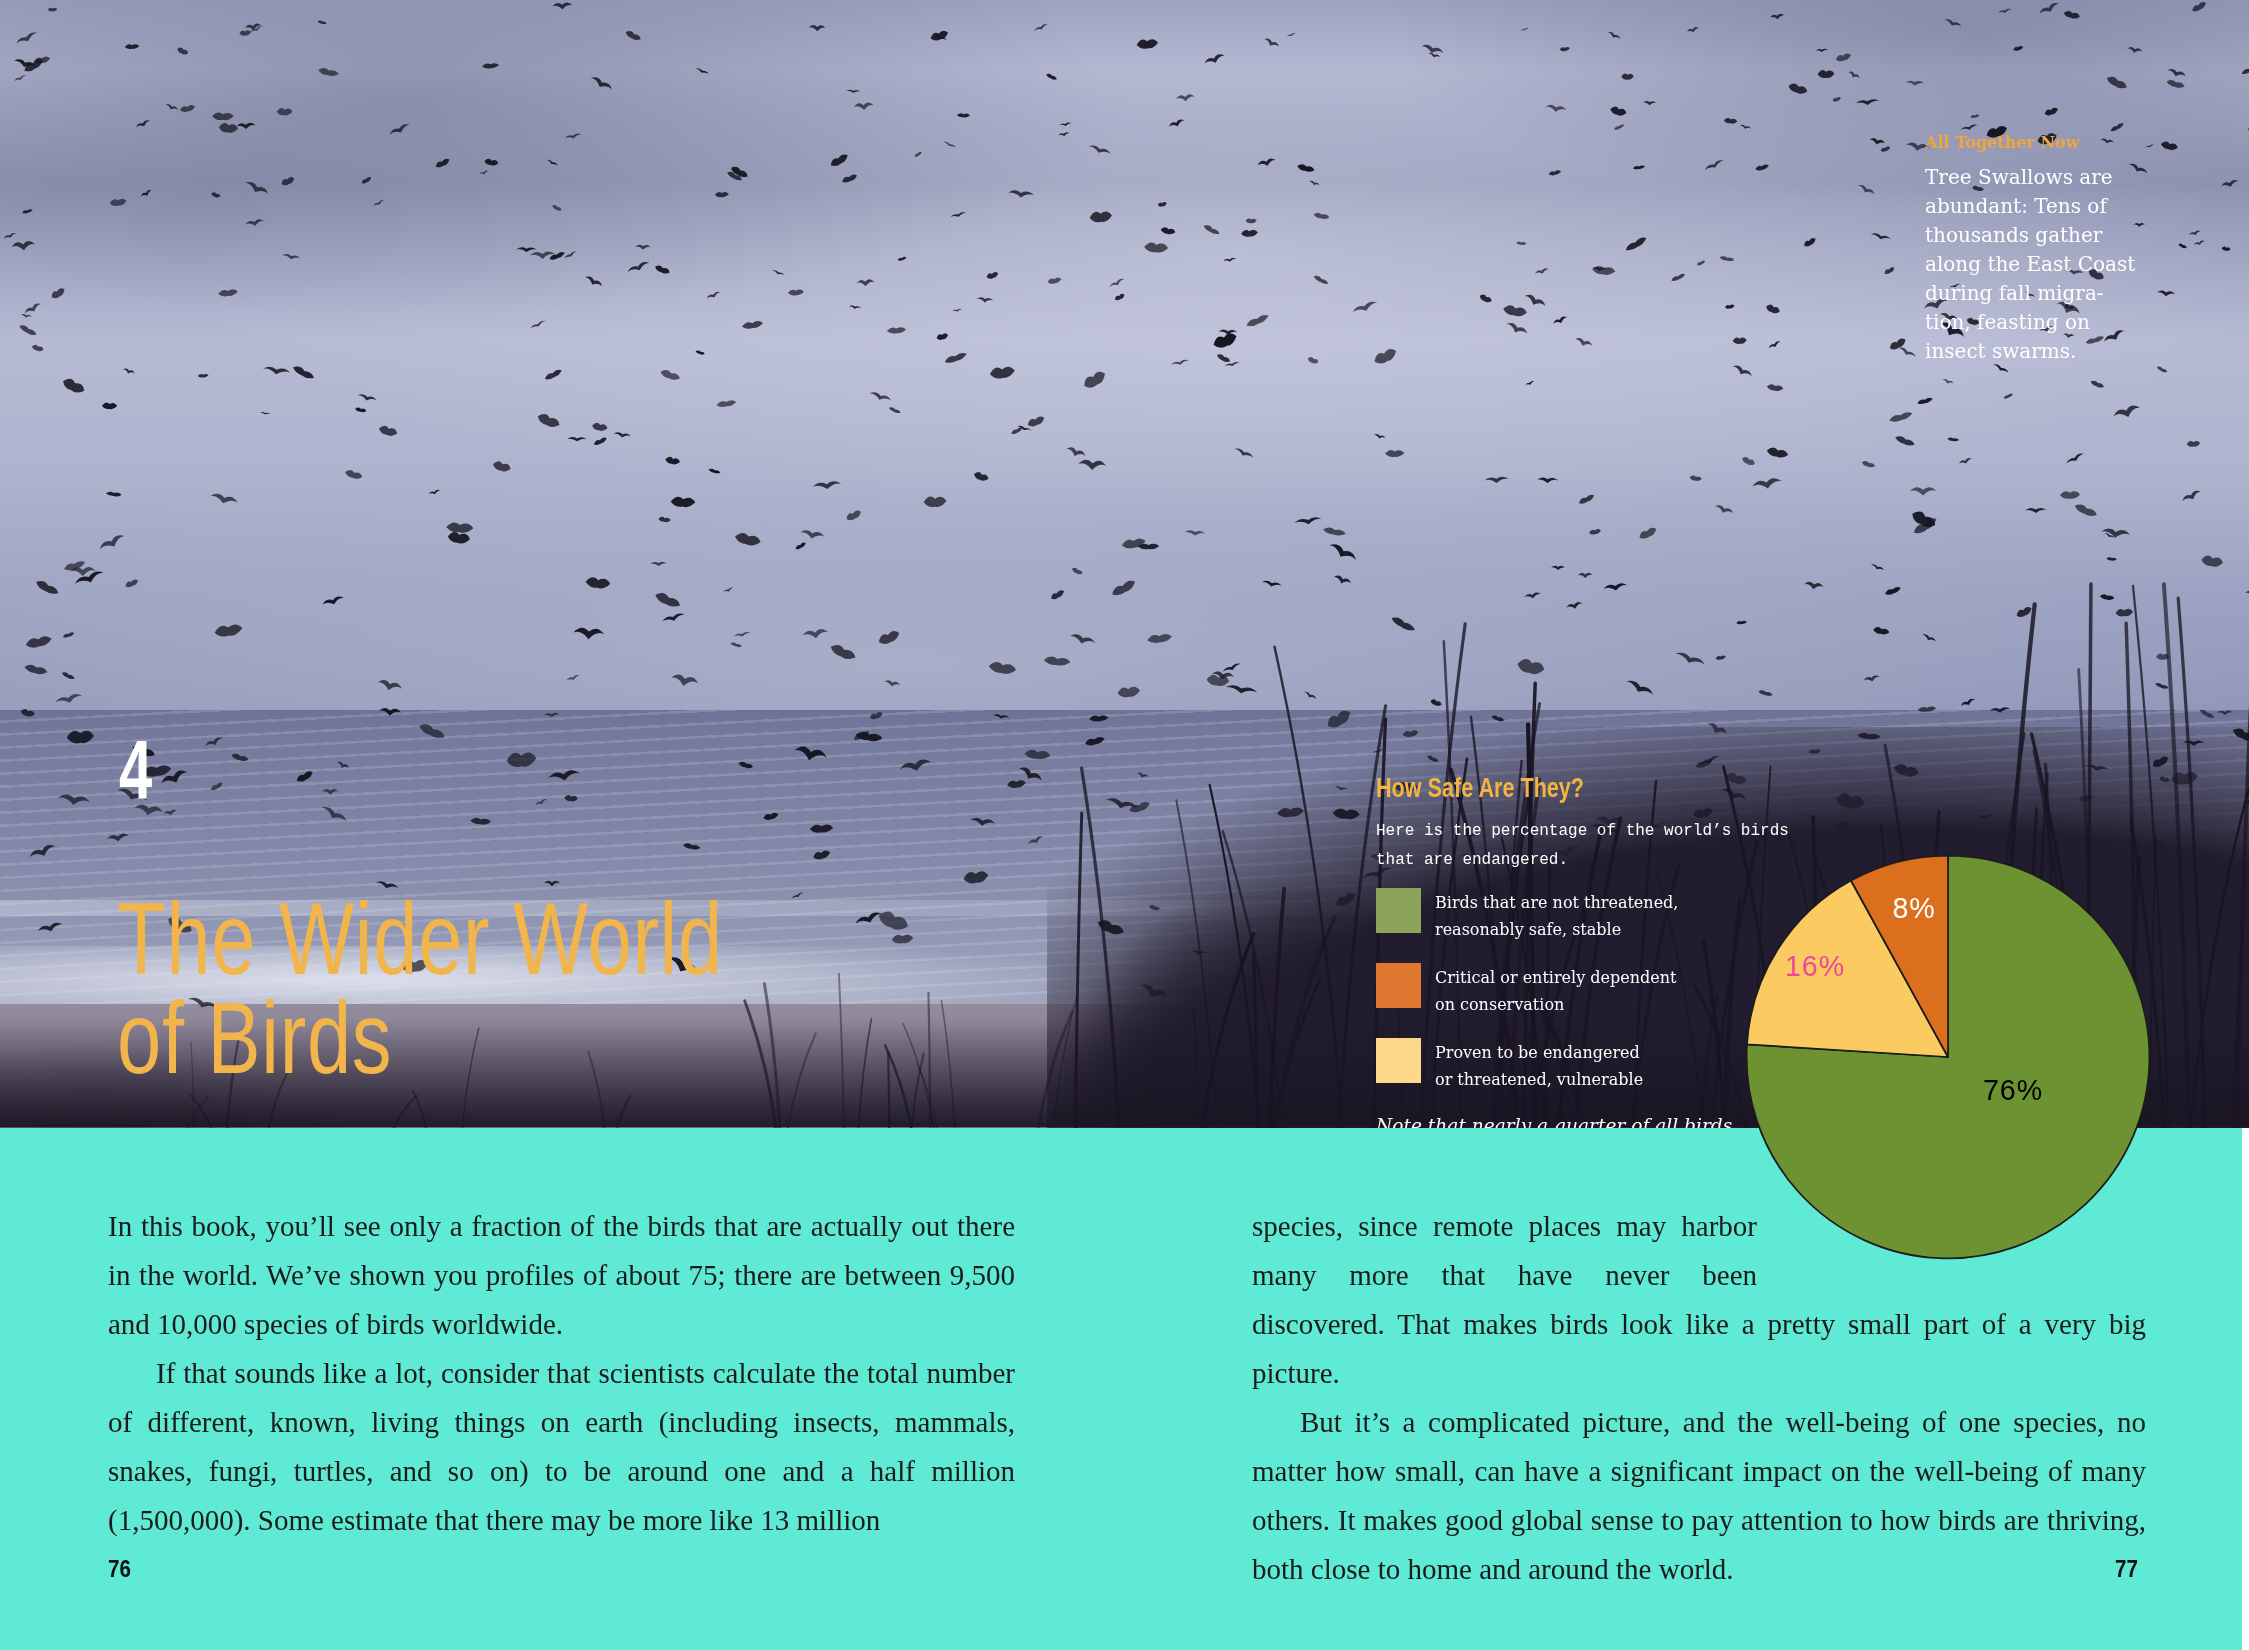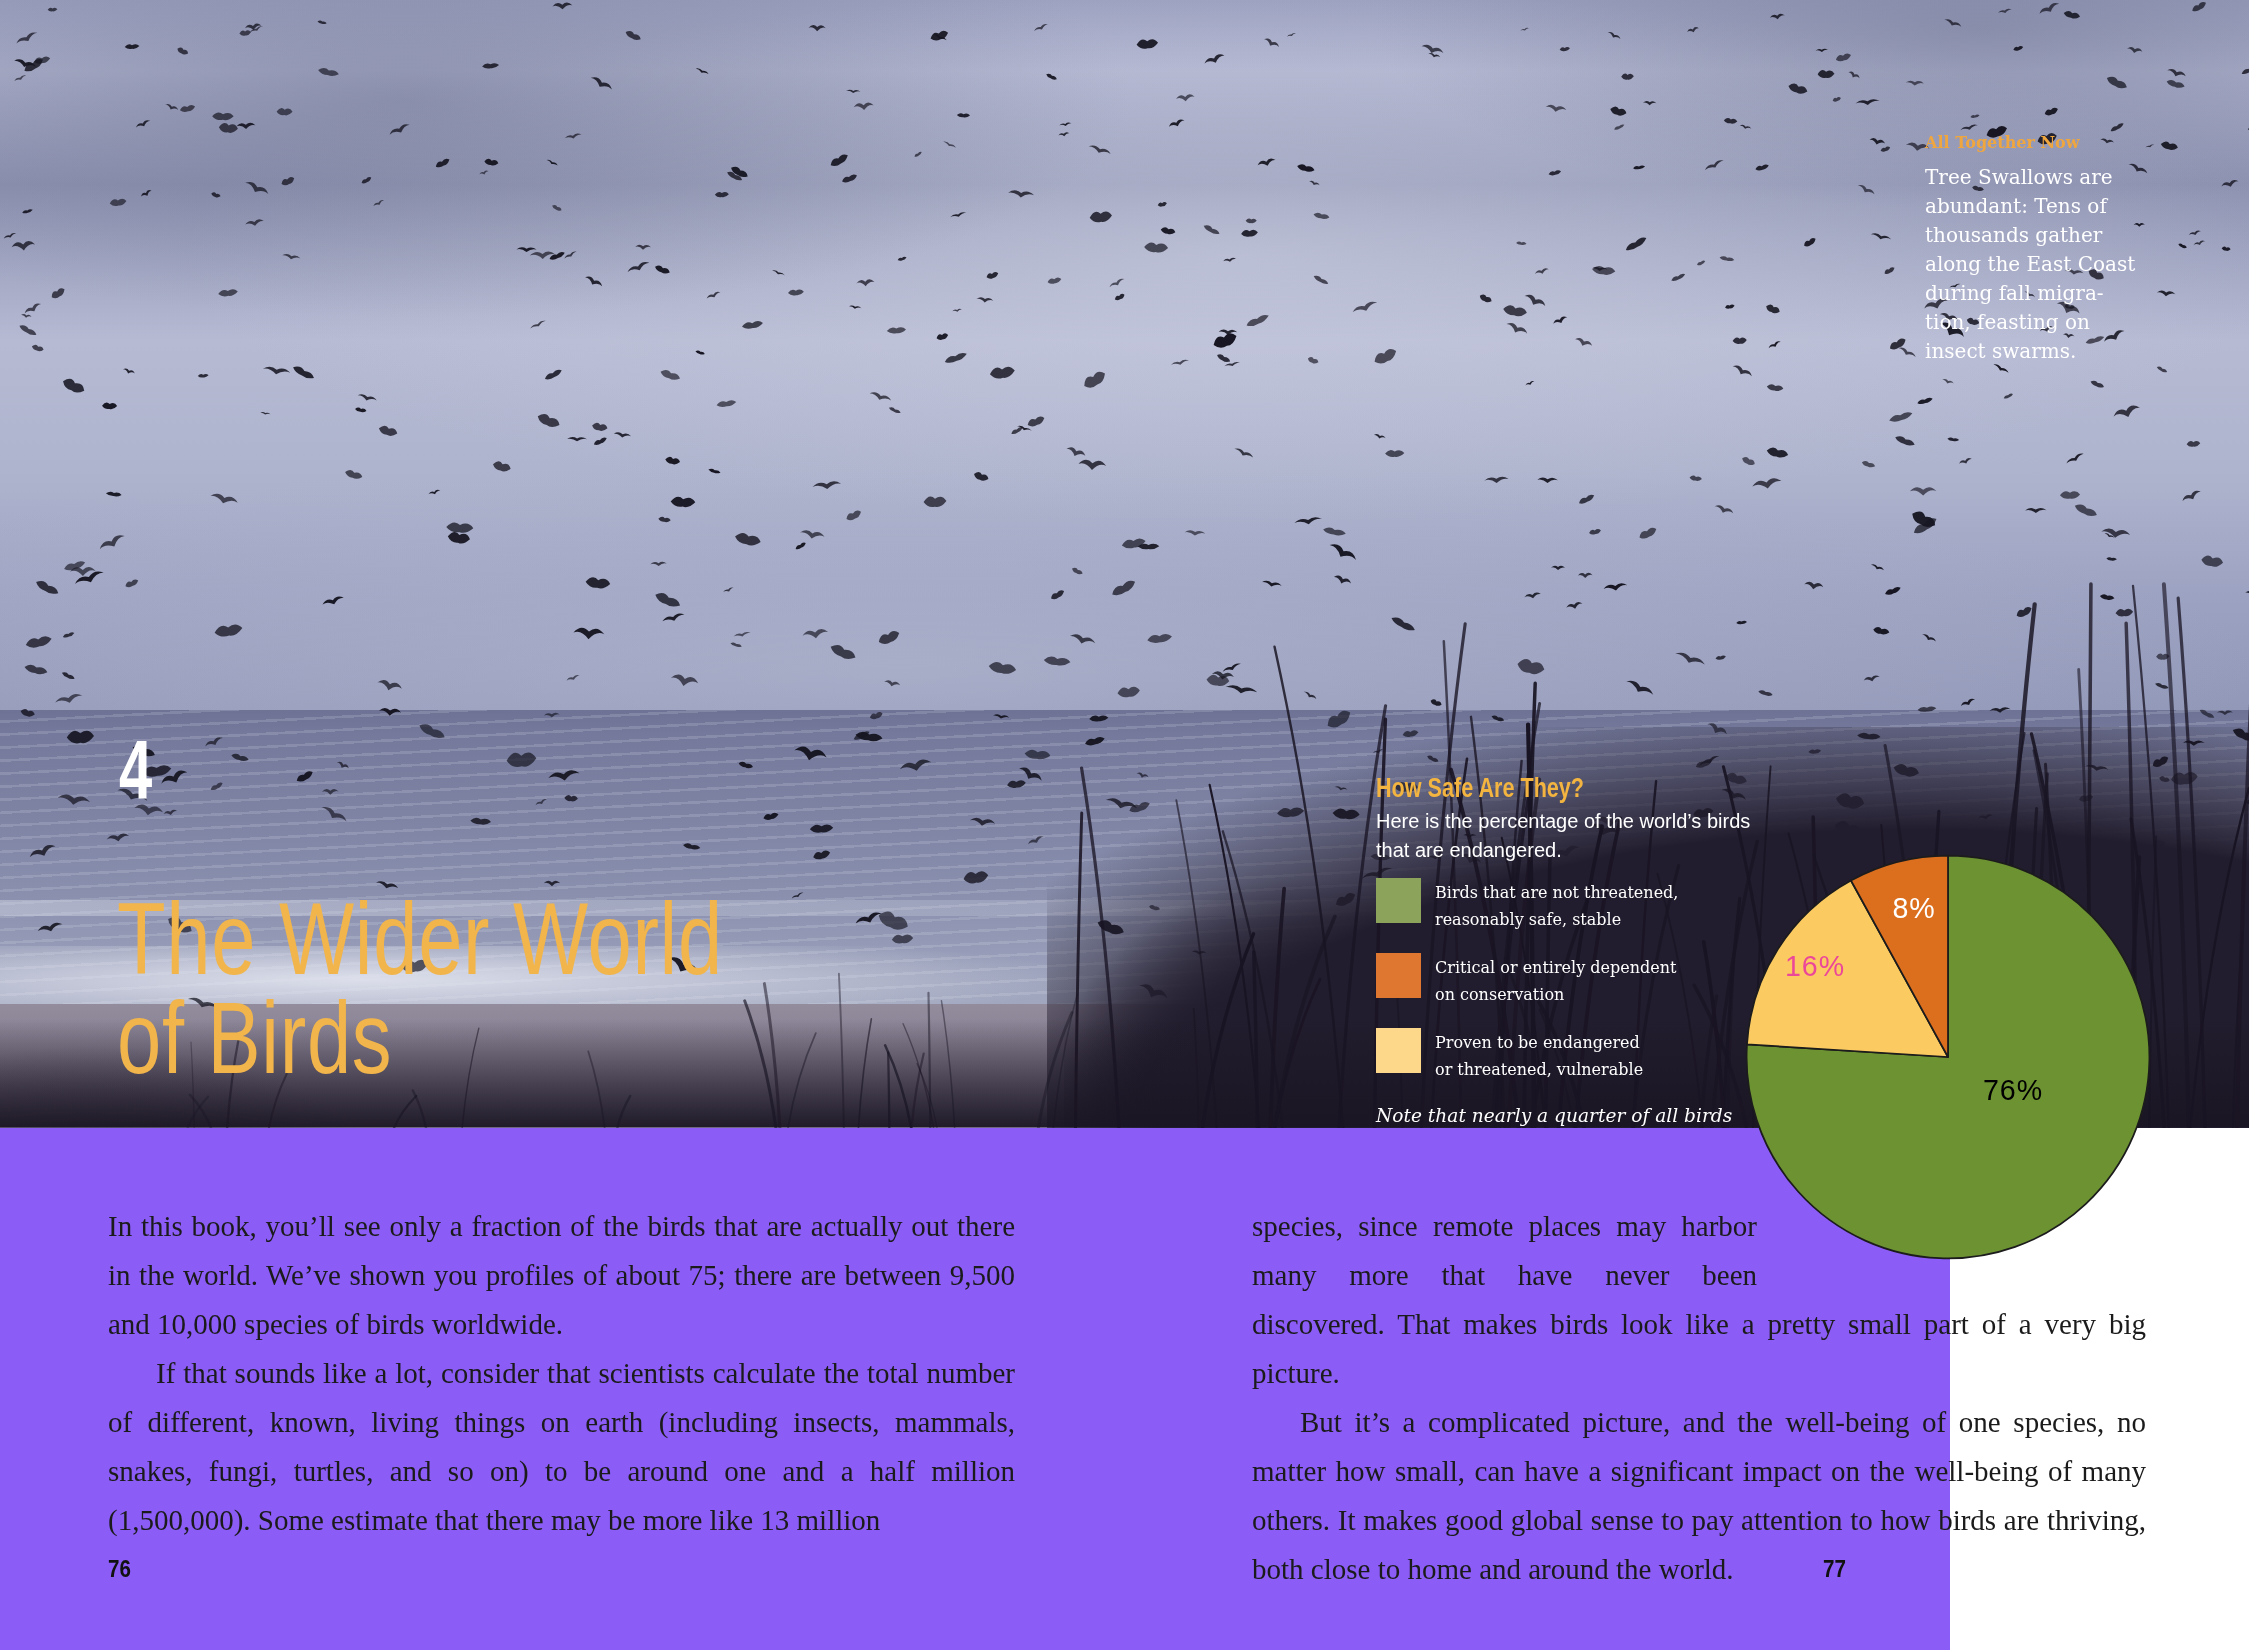--- a/index.html
+++ b/index.html
@@ -43,36 +43,36 @@
     font-family:"Liberation Sans",sans-serif;font-weight:400;font-size:102px;line-height:99px;
     letter-spacing:0.9px;transform:scaleX(.78);transform-origin:left top;white-space:nowrap;}
   .photo-caption{position:absolute;left:1925px;top:130px;width:260px;}
   .cap-head{font-family:"DejaVu Serif",serif;font-weight:700;font-size:16px;line-height:26px;}
   .cap-body{margin-top:7px;color:#ffffff;font-family:"DejaVu Serif",serif;font-size:20px;line-height:29px;}
 
   
   .infographic{position:absolute;left:1376px;top:773px;width:519px;}
   .ig-head{font-family:"Liberation Sans",sans-serif;font-weight:700;font-size:27px;line-height:31px;
     transform:scaleX(.8);transform-origin:left top;white-space:nowrap;}
-  .ig-sub{margin-top:3px;color:#fff;font-family:Liberation Sans, sans-serif;font-size:20px;line-height:28.6px;}
+  .ig-sub{margin-top:13px;color:#fff;font-family:Liberation Mono, monospace;font-size:16px;line-height:28.6px;}
   .legend{margin-top:14px;}
   .lrow{display:flex;gap:14px;margin-bottom:20px;}
   .swatch{flex:0 0 auto;width:45px;height:45px;}
   .ltext{color:#fff;font-family:"DejaVu Serif",serif;font-size:16px;line-height:27px;padding-top:0.9px;}
   .ig-note{margin-top:1.7px;color:#fff;font-family:"DejaVu Serif",serif;font-style:italic;
     font-size:18.6px;line-height:25px;}
 
   
   .pie{position:absolute;left:1744px;top:853px;width:408px;height:408px;z-index:6;}
   .pie svg{position:absolute;left:0;top:0;}
   .pie-label{position:absolute;transform:translate(-50%,-50%);
     font-family:"Liberation Sans",sans-serif;font-size:28.6px;letter-spacing:0.9px;}
 
   
-  .content{position:absolute;left:0;top:1128px;width:1950px;height:523px;background:#8b5cf6;}
+  .content{position:absolute;left:0;top:1128px;width:2242px;height:523px;background:#5eead4;}
   .col{position:absolute;top:74px;color:#1b1b1b;}
   .col p{margin:0;font-size:29px;line-height:49px;text-align:justify;}
   .col p.indent{text-indent:48px;}
   .col-left{left:108px;width:907px;}
   .col-right{left:1252px;width:894px;}
   .pie-spacer{float:right;width:389px;height:97px;}
   .pagenum{position:absolute;top:428px;font-family:"Liberation Sans",sans-serif;
     font-weight:700;font-size:23.4px;color:#111;transform:scaleX(.88);}
   .pn-left{left:108px;transform-origin:left top;}
   .pn-right{right:104px;transform-origin:right top;text-align:right;}

